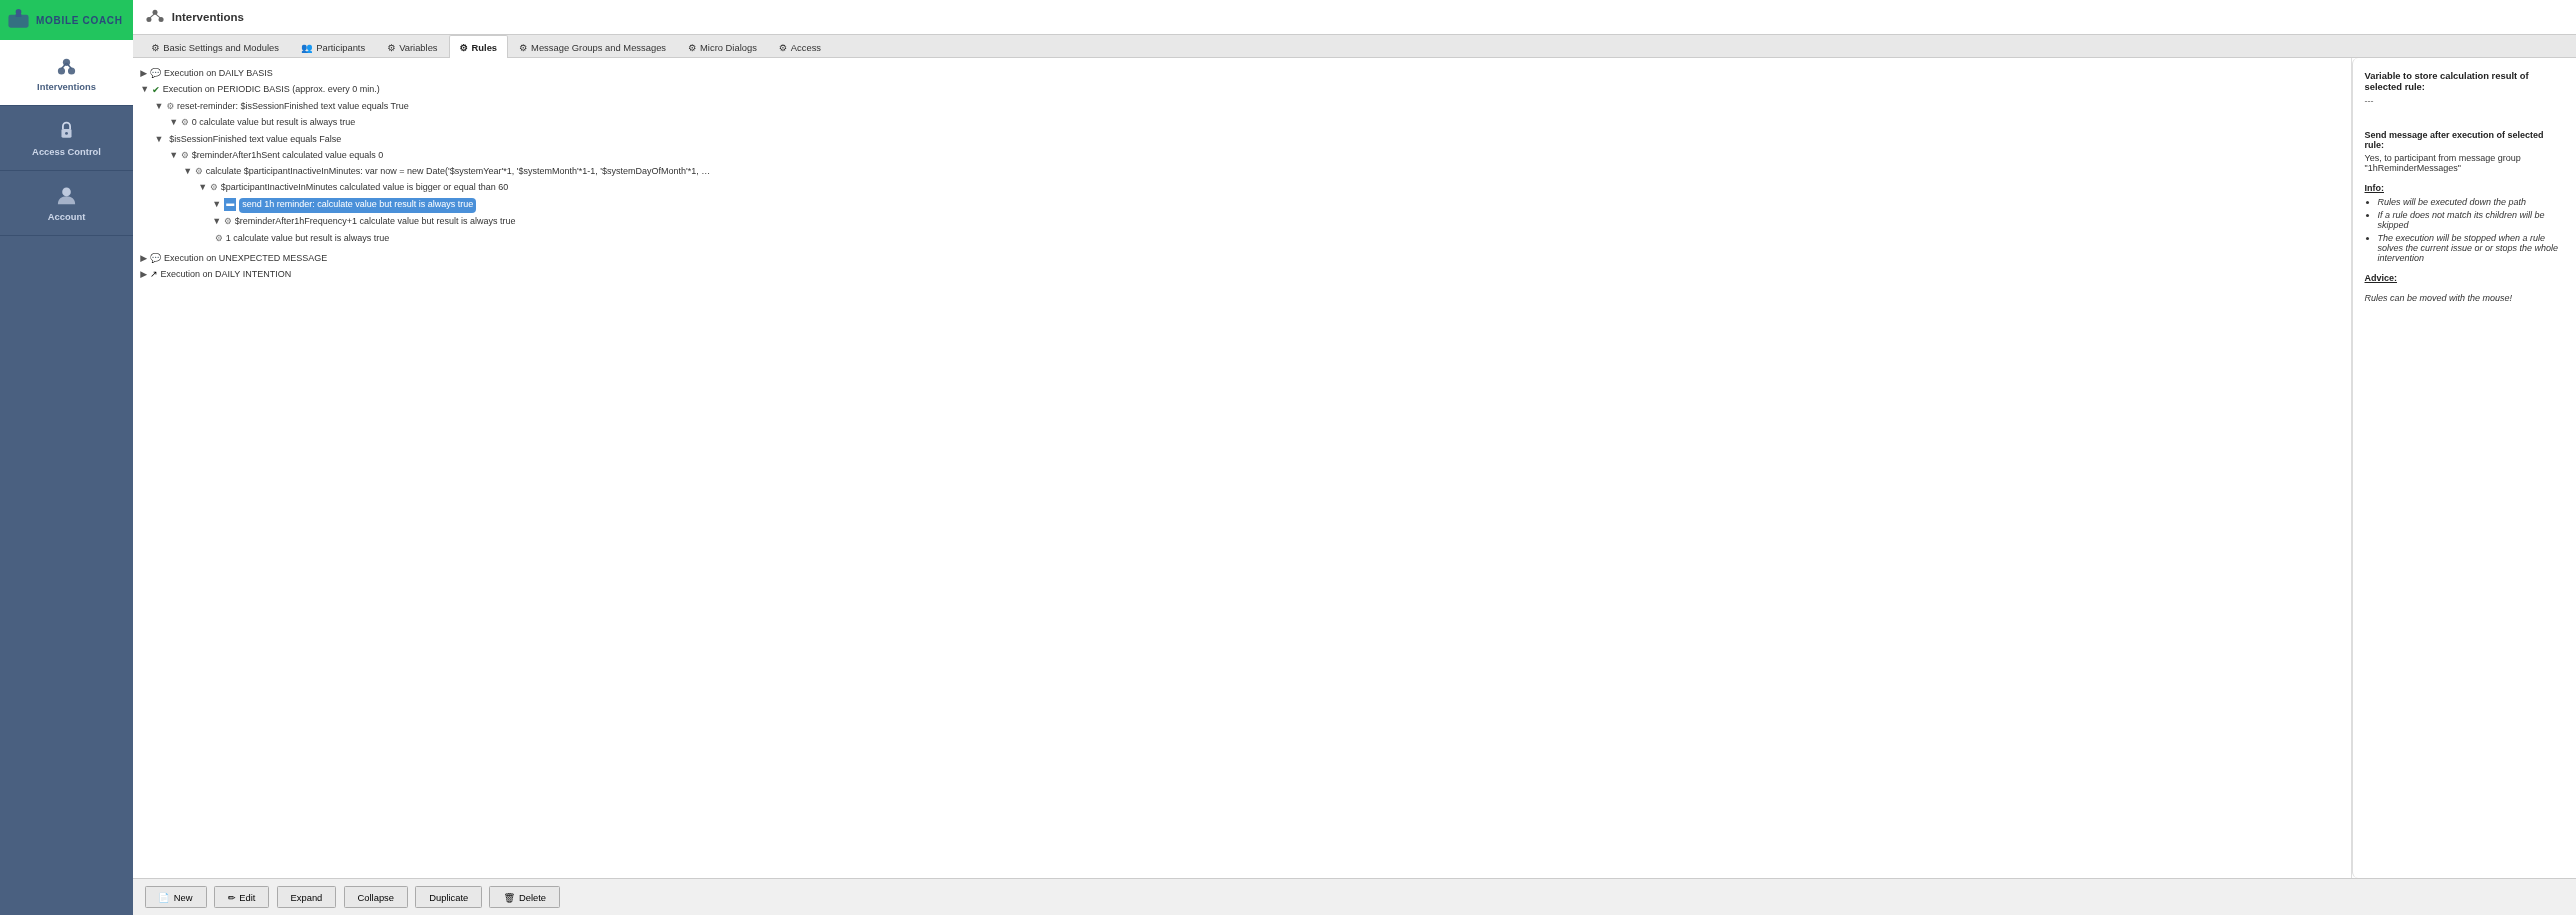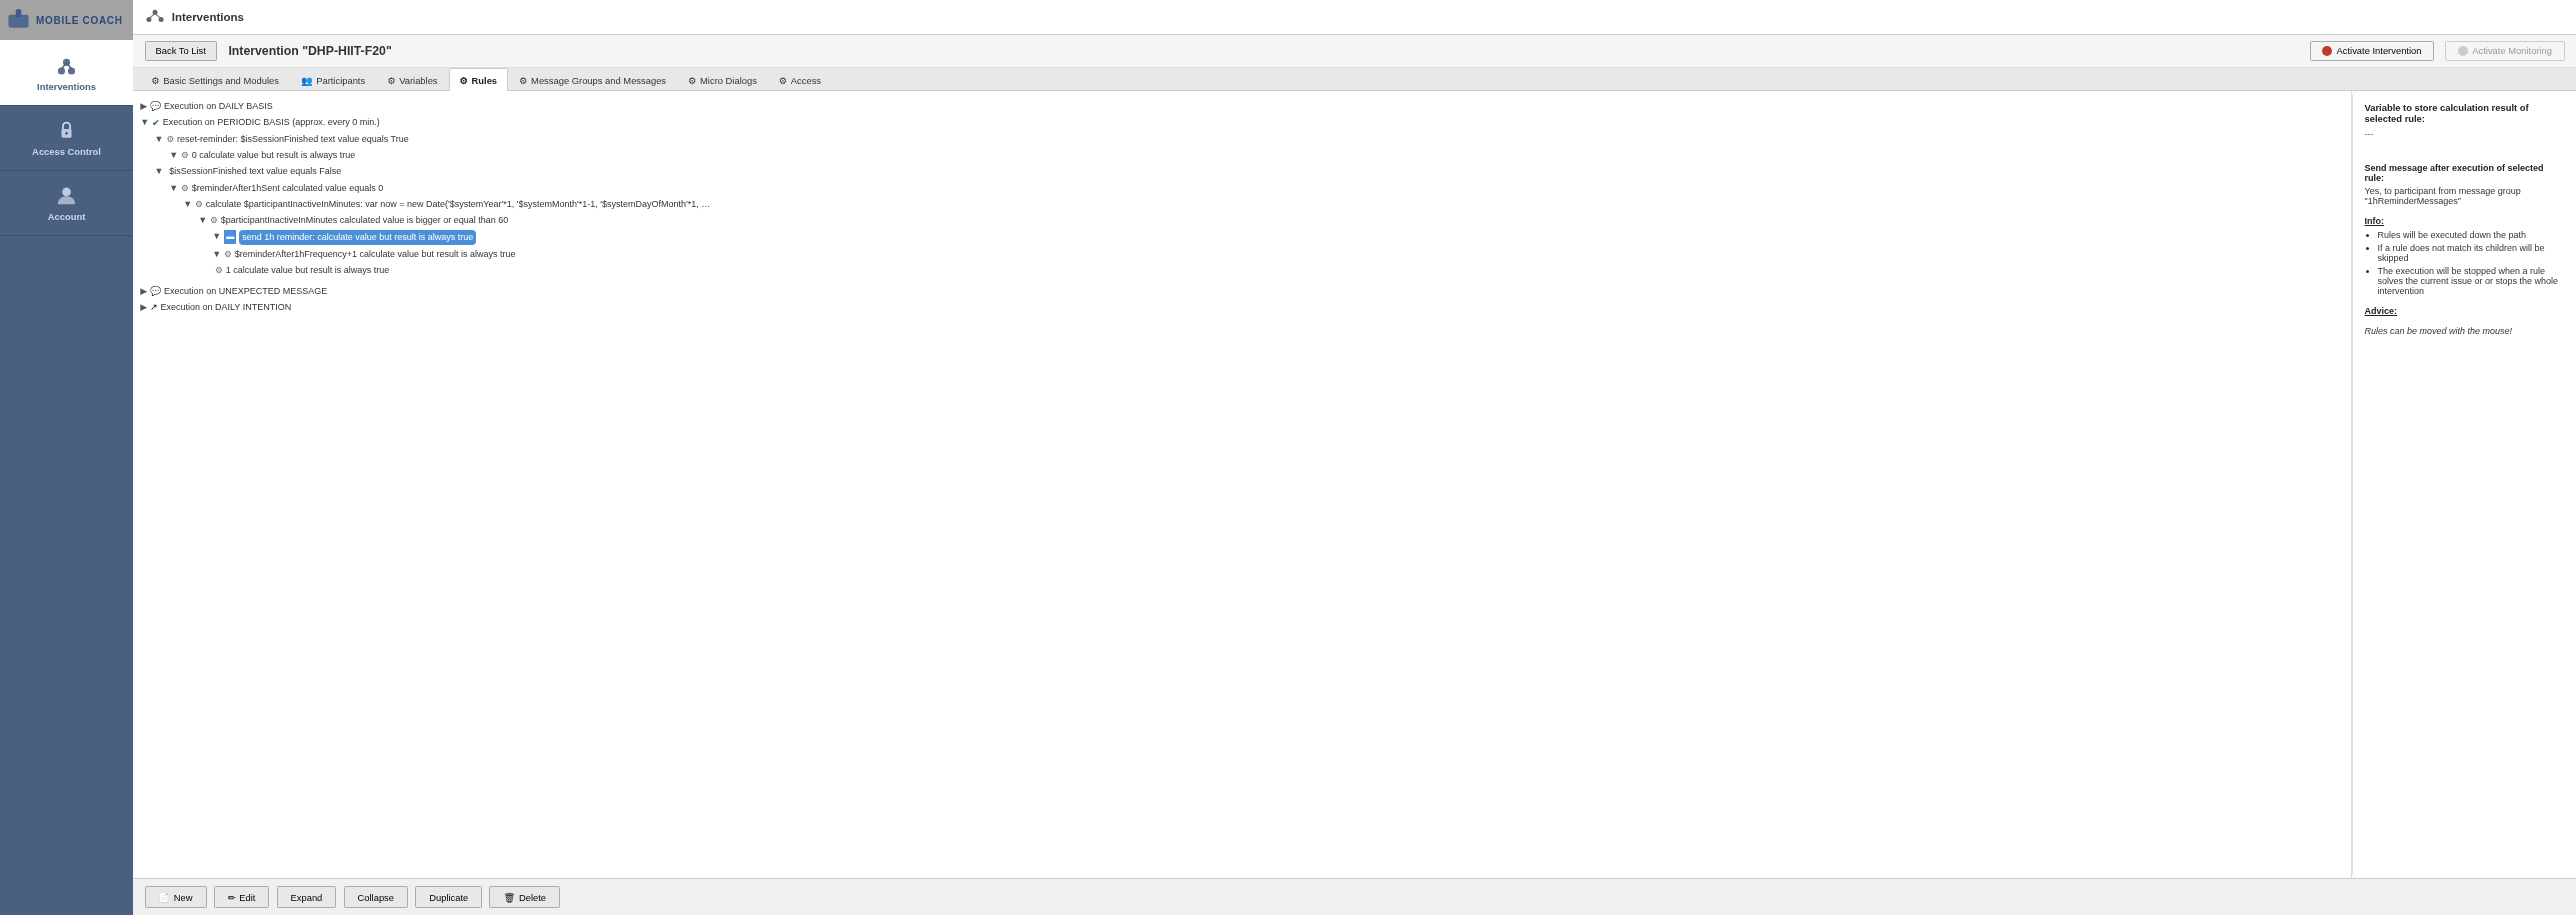--- a/index.html
+++ b/index.html
@@ -10,21 +10,21 @@
       width: 133px;
       min-width: 133px;
       background: #4a6080;
       display: flex;
       flex-direction: column;
       align-items: center;
       padding-top: 0;
     }
     #sidebar-logo {
       width: 100%;
-      background: #a3a3a3;
+      background: #22c55e;
       padding: 8.7px 7.2px;
       display: flex;
       align-items: center;
       gap: 5.8px;
     }
     #sidebar-logo-icon {
       width: 23px;
       height: 23px;
     }
     #sidebar-logo-text {
@@ -271,20 +271,21 @@
       text-decoration: underline;
       color: #222;
       margin-bottom: 4.3px;
     }
     #info-panel ul {
       padding-left: 13px;
       margin-bottom: 10px;
     }
     #info-panel ul li {
       margin-bottom: 2.9px;
+      font-style: italic;
       color: #333;
     }
     #info-panel .advice-heading {
       font-weight: bold;
       text-decoration: underline;
       color: #222;
       margin-bottom: 10px;
     }
     #info-panel .advice-text {
       font-style: italic;
@@ -360,32 +361,20 @@
     <svg id="top-header-icon" viewBox="0 0 28 28" fill="#666">
       <rect x="2" y="14" width="7" height="7" rx="3.5" fill="#666"></rect>
       <rect x="19" y="14" width="7" height="7" rx="3.5" fill="#666"></rect>
       <rect x="10.5" y="4" width="7" height="7" rx="3.5" fill="#666"></rect>
       <line x1="6" y1="16" x2="14" y2="9" stroke="#666" stroke-width="1.5"></line>
       <line x1="22" y1="16" x2="14" y2="9" stroke="#666" stroke-width="1.5"></line>
     </svg>
     <span id="top-header-title">Interventions</span>
   </div>
 
-  <div id="intervention-bar">
-    <button id="back-to-list-btn">Back To List</button>
-    <span id="intervention-name">Intervention "DHP-HIIT-F20"</span>
-    <button id="activate-intervention-btn">
-      <span class="red-dot"></span>
-      <span>Activate Intervention</span>
-    </button>
-    <button id="activate-monitoring-btn">
-      <span class="gray-dot"></span>
-      <span>Activate Monitoring</span>
-    </button>
-  </div>
 
   <div id="tabs-bar">
     <div class="tab-item">
       <span class="tab-icon">⚙</span>
       <span>Basic Settings and Modules</span>
     </div>
     <div class="tab-item">
       <span class="tab-icon">👥</span>
       <span>Participants</span>
     </div>

